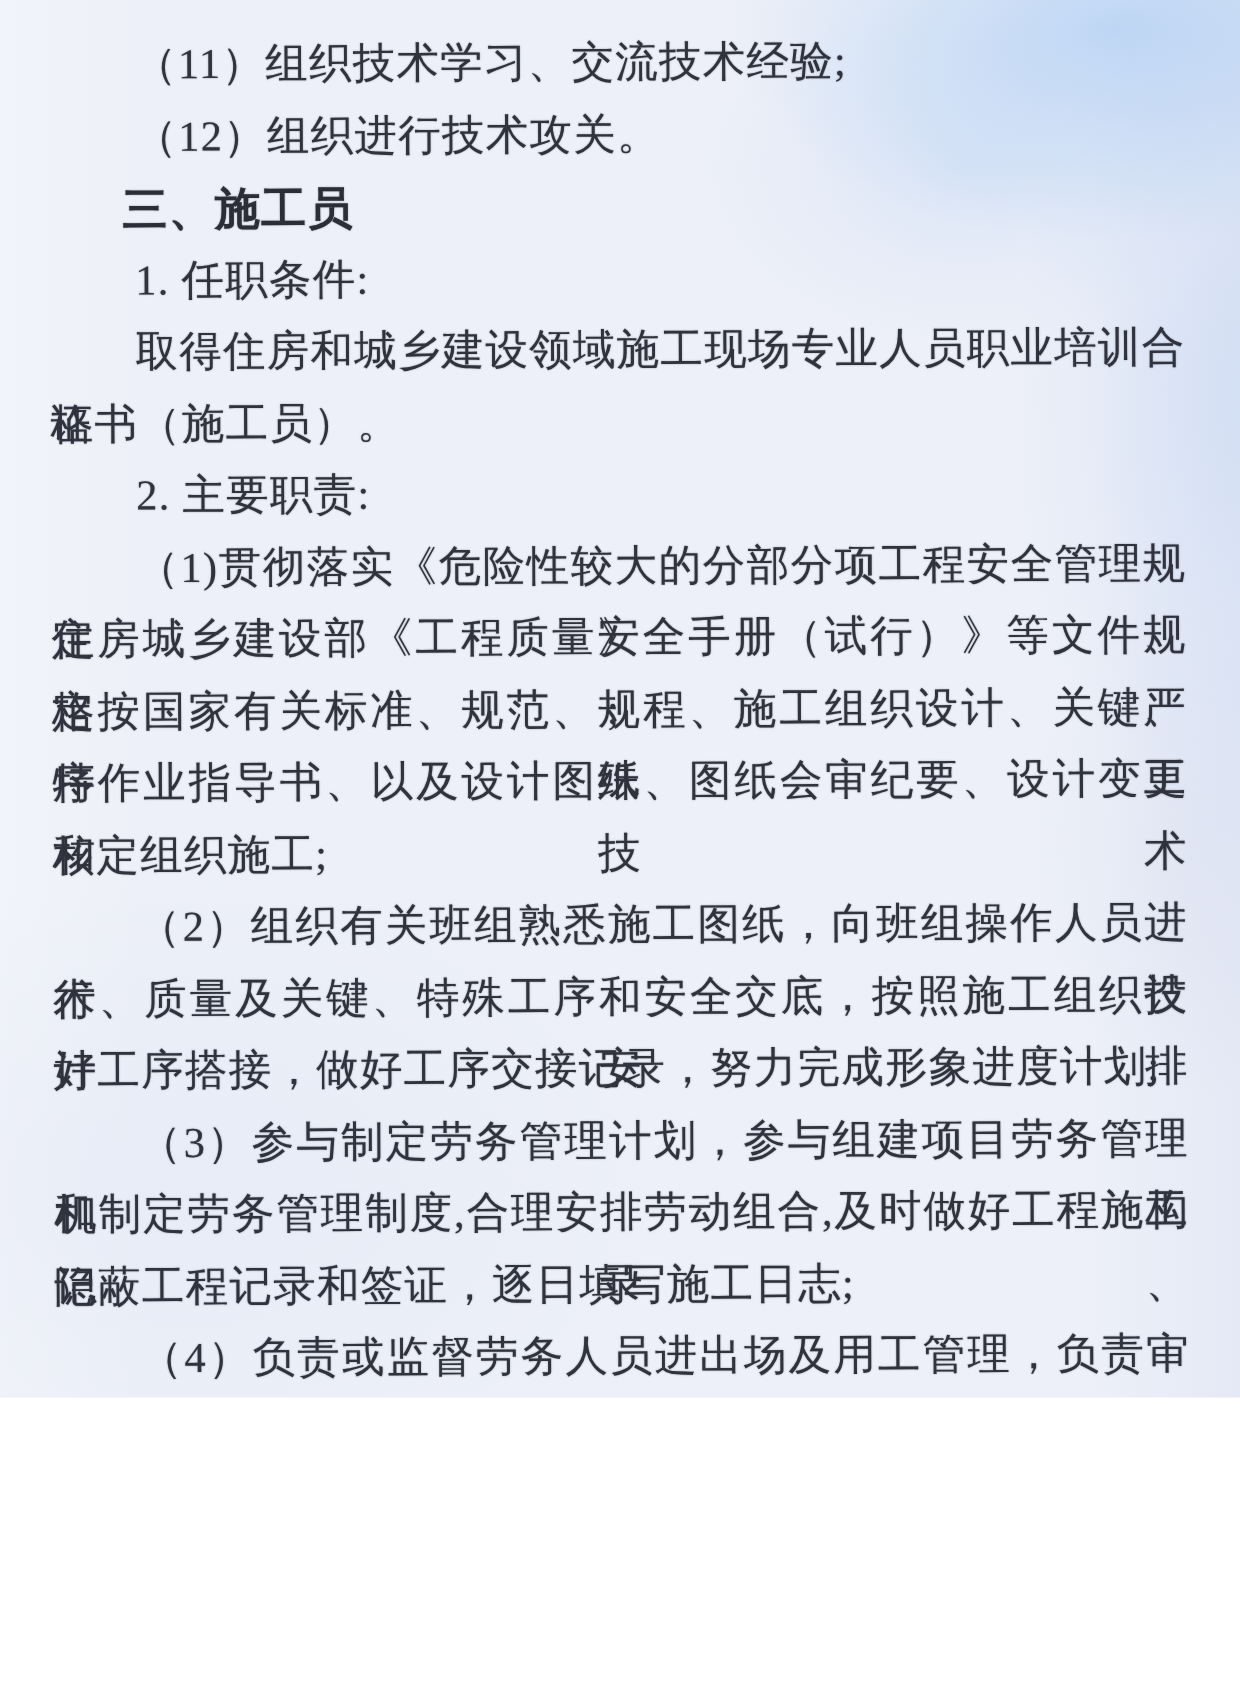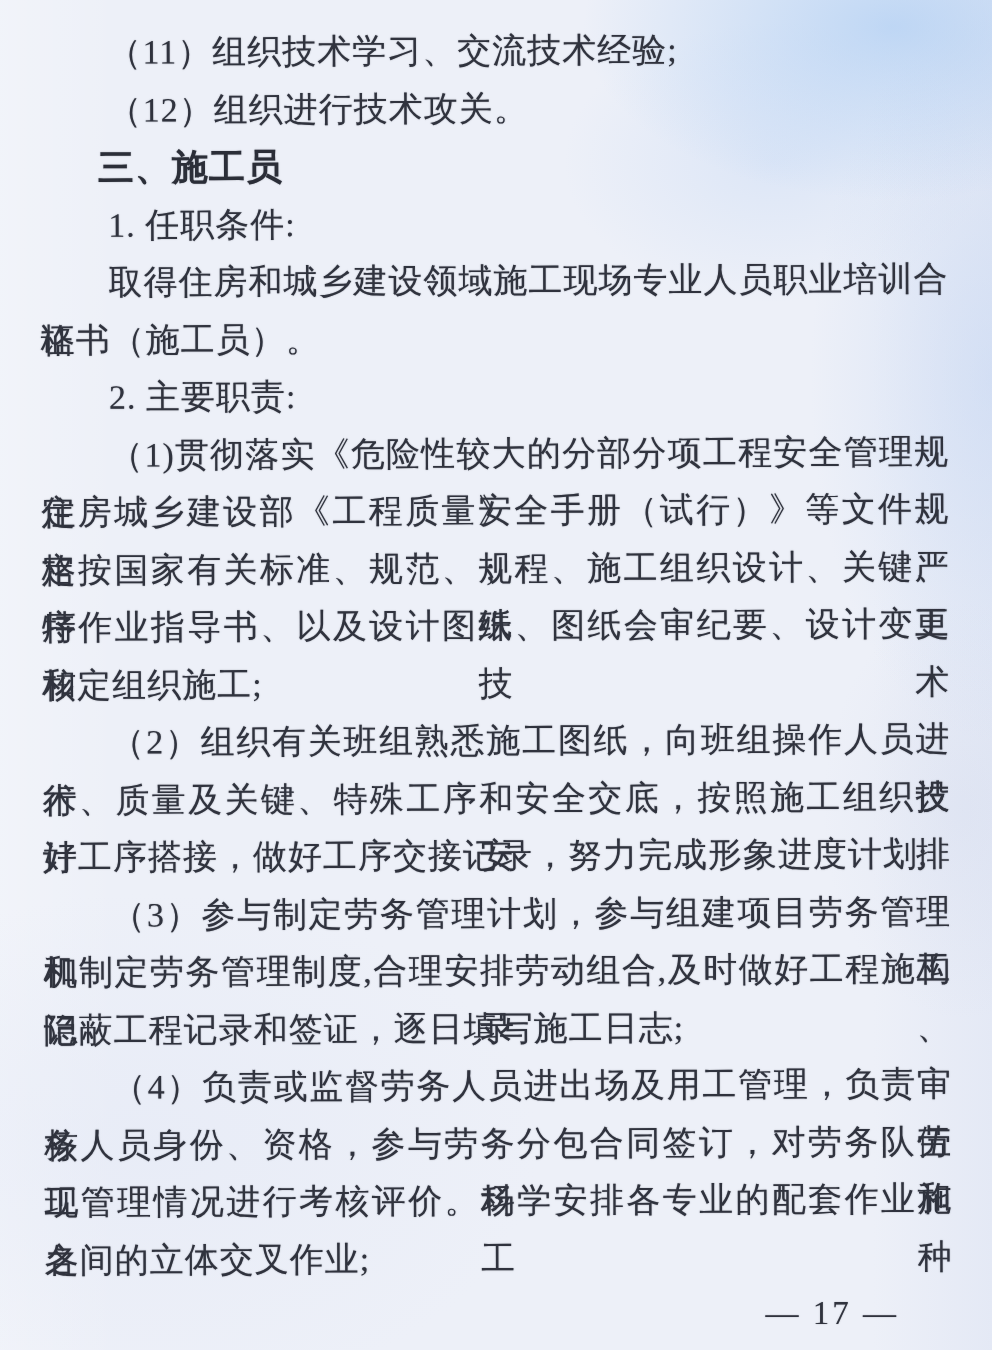--- a/index.html
+++ b/index.html
@@ -2,21 +2,21 @@
 <html lang="zh"><head>
 <meta charset="utf-8">
 <style>
   html,body{margin:0;padding:0;}
   body{
     width:992px;height:1350px;
     font-family:"Liberation Serif","DejaVu Serif",serif;
     overflow:hidden;
   }
   .page{
-    position:relative;width:992px;height:1350px;overflow:hidden;
+    position:relative;width:992px;height:1118px;overflow:hidden;
     background-color:#edf0f8;
     background-image:
       radial-gradient(ellipse 430px 240px at 90% 2%, rgba(160,198,242,0.60), rgba(160,198,242,0) 72%),
       radial-gradient(ellipse 260px 520px at 100% 28%, rgba(186,208,242,0.40), rgba(186,208,242,0) 70%),
       radial-gradient(ellipse 300px 200px at 78% 12%, rgba(200,218,245,0.45), rgba(200,218,245,0) 70%),
       radial-gradient(ellipse 520px 340px at 15% 85%, rgba(228,233,246,0.55), rgba(228,233,246,0) 75%),
       radial-gradient(ellipse 200px 300px at 97% 60%, rgba(190,200,228,0.18), rgba(190,200,228,0) 70%),
       linear-gradient(90deg, rgba(255,255,255,0.25) 0%, rgba(255,255,255,0) 12%, rgba(255,255,255,0) 88%, rgba(205,215,238,0.28) 100%);
   }
   .content{

